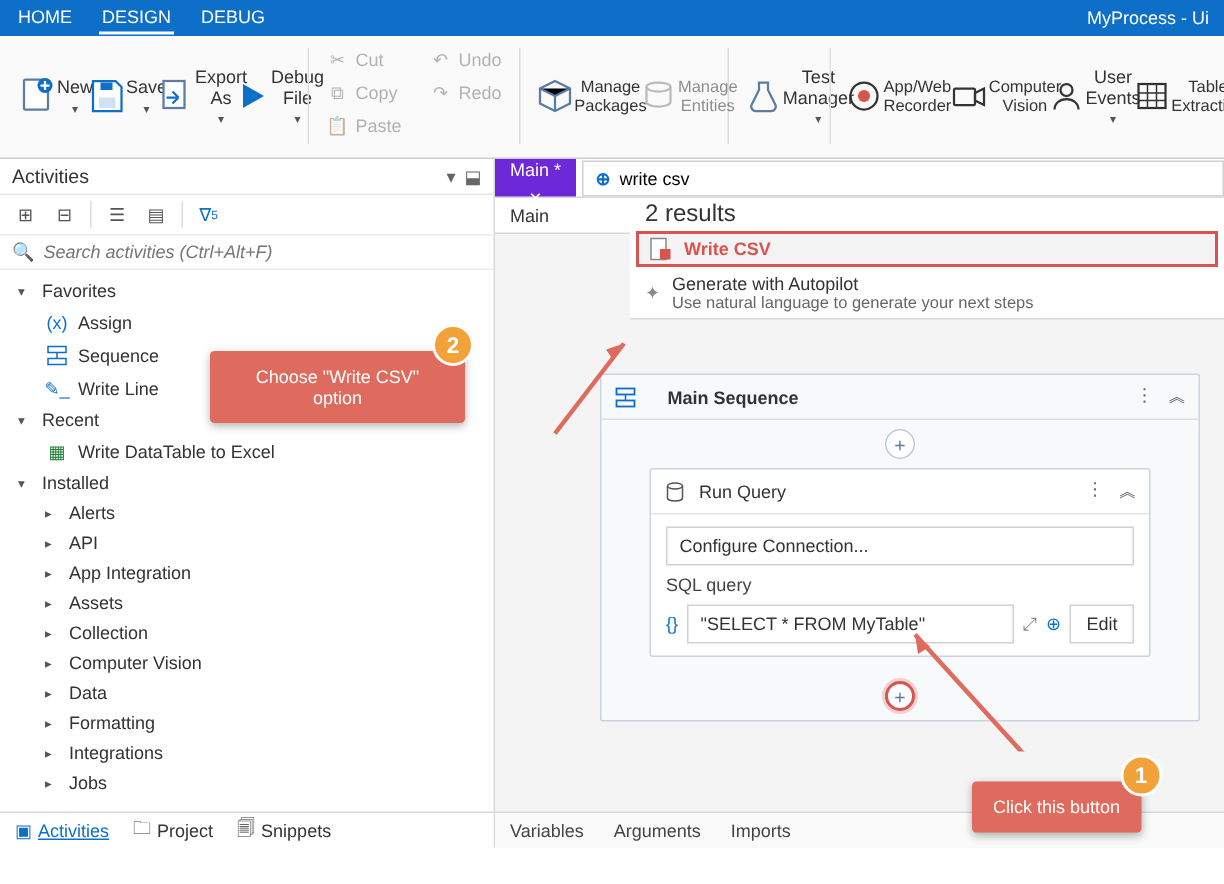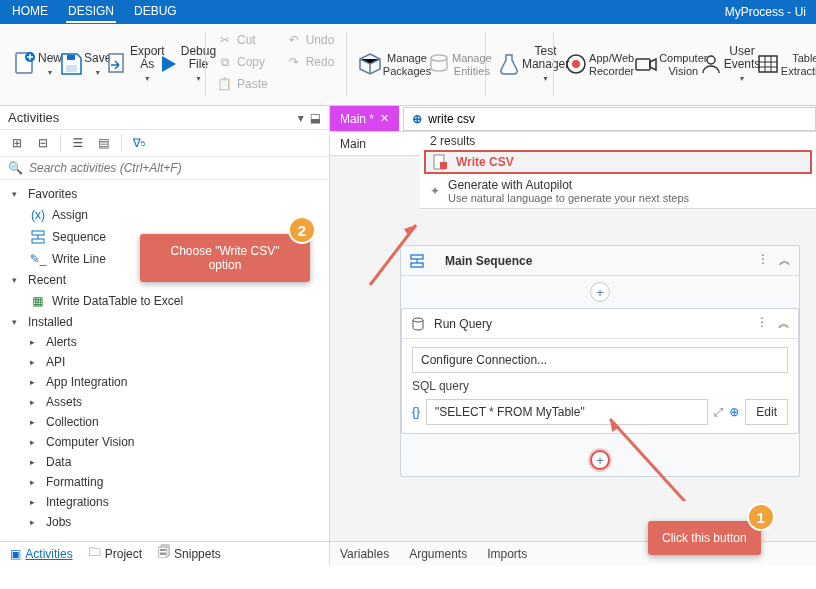--- a/index.html
+++ b/index.html
@@ -28,42 +28,42 @@
 .panel-toolbar .tbic { width: 18px; height: 18px; display:flex; align-items:center; justify-content:center; cursor:pointer; }
 .search { display: flex; align-items: center; padding: 4px 8px; border-bottom: 1px solid #eee; color: #888; gap: 6px; }
 .search input { border: none; outline: none; flex: 1; font-style: italic; color: #888; font-size: 12px; }
 .tree { flex: 1; overflow: auto; padding: 4px 0; font-size: 12px; }
 .tree .node { display: flex; align-items: center; padding: 3px 12px; gap: 6px; cursor: pointer; }
 .tree .car { width: 10px; font-size: 9px; color: #555; }
 .tree .ic16 { width: 16px; height: 16px; display:flex; align-items:center; justify-content:center; }
 .tree .child { padding-left: 30px; }
 .center { flex: 1; display: flex; flex-direction: column; background: #f4f4f4; position: relative; }
 .doctabs { display: flex; align-items: center; background: #fff; border-bottom: 1px solid #d8d8d8; height: 26px; }
-.doctab { display: flex; align-items: center; gap: 6px; padding: 0 10px; height: 100%; background: #d946ef; color: #fff; font-size: 12px; cursor: pointer; }
+.doctab { display: flex; align-items: center; gap: 6px; padding: 0 10px; height: 100%; background: #6d28d9; color: #fff; font-size: 12px; cursor: pointer; flex-direction: column; }
 .doctab .x { font-size: 11px; }
 .searchbar { flex: 1; display: flex; align-items: center; background: #fff; border: 1px solid #d0d0d0; height: 24px; margin: 1px 0 1px 4px; padding: 0 8px; gap: 6px; }
 .searchbar input { border: none; outline: none; flex: 1; font-size: 12px; }
 .bread { background: #fff; border-bottom: 1px solid #d8d8d8; height: 24px; display: flex; align-items: center; padding: 0 10px; font-size: 12px; }
 .results { background: #fff; border-bottom: 1px solid #d8d8d8; }
-.results .count { padding: 2px 10px; font-size: 12px; color: #333; }
+.results .count { padding: 2px 10px; font-size: 16px; color: #333; }
 .results .row { display: flex; align-items: center; gap: 8px; padding: 4px 10px; cursor: pointer; }
 .results .row.sel { background: #f3f3f3; border: 2px solid #d9534f; margin: 0 4px; padding: 2px 6px; }
 .results .row .ttl { font-size: 12px; }
 .results .row .ttl .hl { color: #d9534f; font-weight: bold; }
 .results .row .meta { color: #777; font-size: 11px; }
 .results .row .sub { color: #666; font-size: 11px; }
 .canvas { flex: 1; position: relative; overflow: hidden; }
 .seq { position: absolute; left: 70px; top: 36px; width: 400px; background: #f7f9fb; border: 1px solid #c9d4e0; border-radius: 2px; }
 .seq-head { display: flex; align-items: center; gap: 20px; padding: 6px 8px; border-bottom: 1px solid #d9e1ea; }
 .seq-head .ttl { font-weight: 600; color: #333; font-size: 12px; }
 .seq-head .ctrls { margin-left: auto; display: flex; gap: 10px; color: #666; }
 .slot { display: flex; justify-content: center; padding: 6px 0; }
 .plus { width: 20px; height: 20px; border: 1px solid #bfcad6; border-radius: 10px; background: #fff; display:flex; align-items:center; justify-content:center; color:#5b7ca3; font-size: 13px; cursor:pointer; }
 .plus.hot { border: 2px solid #d9534f; box-shadow: 0 0 0 2px rgba(217,83,79,.25); }
-.activity { margin: 0 0 10px; background: #fff; border: 1px solid #c9d4e0; border-radius: 2px; }
+.activity { margin: 0 32px 10px; background: #fff; border: 1px solid #c9d4e0; border-radius: 2px; }
 .act-head { display: flex; align-items: center; gap: 8px; padding: 6px 8px; border-bottom: 1px solid #e3e3e3; }
 .act-head .ctrls { margin-left: auto; display: flex; gap: 10px; color: #666; }
 .act-body { padding: 8px 10px; display: flex; flex-direction: column; gap: 6px; }
 .cfg { border: 1px solid #d0d0d0; padding: 5px 8px; font-size: 12px; cursor:pointer; }
 .lblq { font-size: 12px; color: #444; }
 .qrow { display: flex; align-items: center; gap: 6px; }
 .qrow .qval { flex: 1; border: 1px solid #d0d0d0; padding: 5px 8px; font-size: 12px; background:#fff; }
 .qrow .qb { border: 1px solid #d0d0d0; padding: 5px 10px; font-size: 12px; cursor:pointer; }
 .footer { height: 24px; border-top: 1px solid #d8d8d8; display: flex; align-items: center; padding: 0 10px; gap: 20px; font-size: 12px; color: #444; background:#fafafa;margin-top:40px; }
 .bottom-tabs { height: 24px; border-top: 1px solid #d8d8d8; display: flex; align-items: center; padding: 0 10px; gap: 16px; font-size: 12px; color: #333; background:#fff; }

